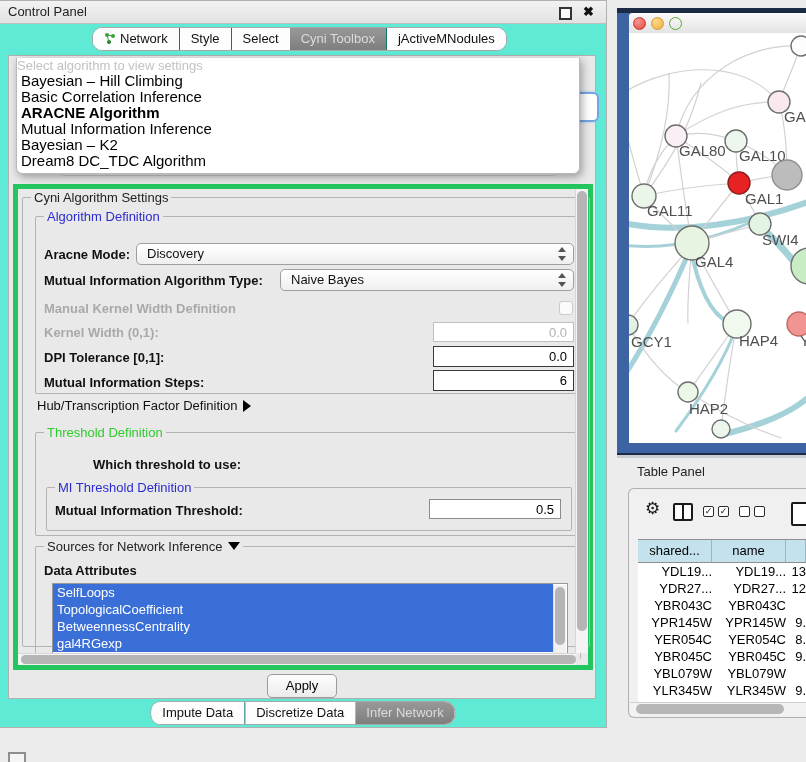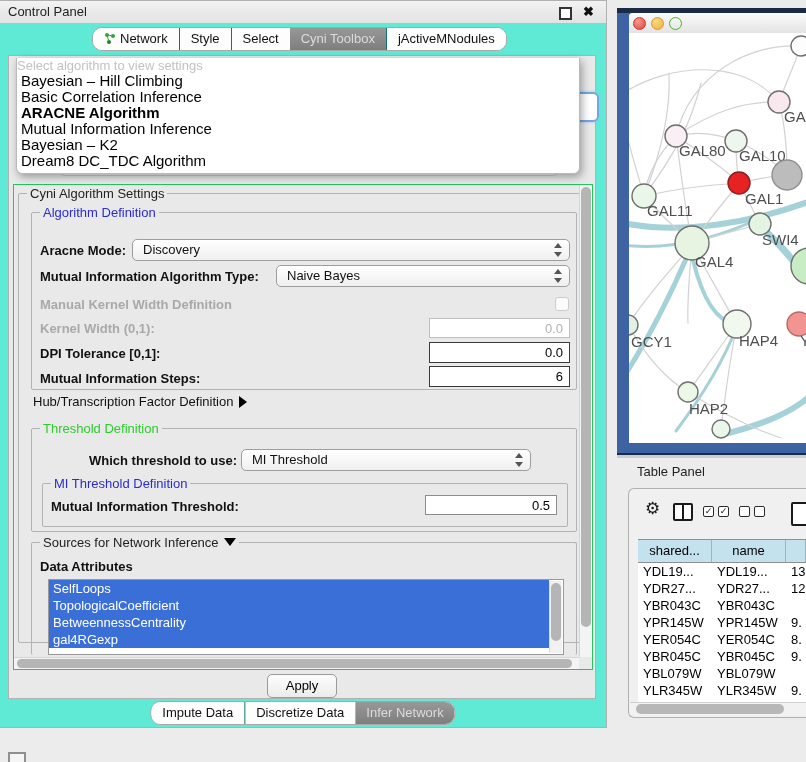--- a/index.html
+++ b/index.html
@@ -27,21 +27,21 @@
   #ghost-combo{left:50px;top:96px;width:500px;height:24px;border:1px solid #cdcdcd;border-radius:6px;background:#f6f6f6;color:#d6d6d6;line-height:24px;padding-left:10px;box-sizing:border-box;}
   #focus-combo-fragment{left:564px;top:36px;width:22px;height:26px;border:2px solid #74a7e0;border-radius:6px;background:#fff;box-shadow:0 0 3px #9cc3ef;}
 
   
   #algo-popup{left:16px;top:57px;width:564px;height:116px;background:#fff;border:1px solid #b9b9b9;border-top:none;border-radius:0 0 6px 6px;box-shadow:2px 3px 8px rgba(0,0,0,.35);z-index:20;box-sizing:border-box;}
   #algo-placeholder{width:100%;text-align:left;color:#c2c2c2;height:14px;line-height:14px;margin-top:1px;}
   .algo-item{height:16px;line-height:16px;padding-left:4px;font-size:15px;color:#000;}
   .algo-item.bold{font-weight:bold;}
 
   
-  #settings-scroll{left:4px;top:128px;width:580px;height:486px;border:1px solid #22c55e;background:#e9e9e9;box-sizing:border-box;}
+  #settings-scroll{left:4px;top:128px;width:580px;height:486px;border:5px solid #22c55e;background:#e9e9e9;box-sizing:border-box;}
   .vscrollbar{position:absolute;right:0;top:0;width:13px;bottom:12px;background:#f4f4f4;border-left:1px solid #d6d6d6;box-sizing:border-box;}
   .vscrollbar .thumb{position:absolute;left:1px;right:1px;top:2px;height:440px;background:#b5b5b5;border-radius:6px;}
   .hscrollbar{position:absolute;left:0;bottom:0;height:12px;right:13px;background:#f4f4f4;border-top:1px solid #d6d6d6;box-sizing:border-box;}
   .hscrollbar .thumb{position:absolute;top:1px;bottom:1px;left:3px;width:555px;background:#b5b5b5;border-radius:6px;}
 
   .group{position:absolute;border:1px solid #b3b3b3;border-radius:2px;}
   .group-title{position:absolute;top:-8px;left:8px;background:#e9e9e9;padding:0 3px;font-size:13px;white-space:nowrap;}
   .t-black{color:#222;}  .t-blue{color:#2b2bd0;}  .t-green{color:#2fcb2f;}
 
   .lbl{position:absolute;font-weight:bold;color:#111;white-space:nowrap;}
@@ -87,21 +87,21 @@
   #gear-icon{left:16px;font-size:17px;line-height:17px;color:#1a1a1a;top:11px;}
   #cols-icon{left:44px;width:20px;height:18px;border:2px solid #1a1a1a;border-radius:2px;box-sizing:border-box;background:#fff;}
   #cols-icon:before{content:"";position:absolute;left:7px;top:0;bottom:0;width:2px;background:#1a1a1a;}
   .cb-pair{width:26px;height:11px;top:17px;}
   .cb{position:absolute;top:0;width:11px;height:11px;border:1.5px solid #2a2a2a;border-radius:2px;box-sizing:border-box;background:#fff;font-size:9px;line-height:9px;text-align:center;color:#111;}
   #checked-pair{left:74px;} #unchecked-pair{left:110px;}
   #file-icon{left:162px;width:20px;height:20px;border:2px solid #1a1a1a;border-radius:2px;background:#fff;top:13px;}
   #tp-table{position:absolute;left:9px;top:50px;right:0;height:164px;overflow:hidden;}
   .thead{display:flex;height:22px;border-top:1px solid #8f8f8f;border-bottom:1px solid #8f8f8f;background:#c4e1ee;}
   .th{box-sizing:border-box;border-right:1px solid #9ab4c0;text-align:center;line-height:21px;color:#000;background:#c4e1ee;overflow:hidden;white-space:nowrap;}
-  .trow{display:flex;height:17px;line-height:17px;background:#fff;}
+  .trow{display:flex;height:17px;line-height:17px;background:#fff;text-align:right;}
   .tcell{box-sizing:border-box;padding-left:5px;overflow:hidden;white-space:nowrap;color:#000;}
   .c0{width:74px;} .c1{width:74px;} .c2{width:30px;flex:none;}
   #tp-hscroll{position:absolute;left:1px;right:0;top:213px;height:13px;background:#f2f2f2;border-top:1px solid #d0d0d0;box-sizing:border-box;}
   #tp-hscroll .thumb{position:absolute;top:1px;bottom:1px;left:6px;width:148px;background:#b7b7b7;border-radius:6px;}
 
   #dock-icon{left:8px;top:752px;width:18px;height:14px;border:2px solid #8f8f8f;background:#f5f5f5;box-sizing:border-box;}
 </style>
 </head>
 <body>
 
@@ -178,27 +178,20 @@
           </div>
 
           <div class="abs" style="left:14px;top:200px;">
             <span>Hub/Transcription Factor Definition</span><span class="arrow-right"></span>
           </div>
 
           <div class="group" style="left:12px;top:234px;width:544px;height:102px;">
             <span class="group-title t-green">Threshold Definition</span>
 
             <span class="lbl" style="left:57px;top:24px;">Which threshold to use:</span>
-            <div class="combo" style="left:209px;top:20px;width:290px;">
-              <span>MI Threshold</span>
-              <span class="stepper">
-                  <span class="up"></span>
-                  <span class="dn"></span>
-                </span>
-            </div>
 
             <div class="group" style="left:10px;top:54px;width:524px;height:42px;">
               <span class="group-title t-blue" style="background:#e9e9e9;">MI Threshold Definition</span>
               <span class="lbl" style="left:8px;top:15px;">Mutual Information Threshold:</span>
               <span class="field mid" style="left:382px;top:11px;width:132px;">0.5</span>
             </div>
           </div>
 
           <div class="group" style="left:12px;top:348px;width:544px;height:112px;border-bottom:none;">
             <span class="group-title t-black"><span>Sources for Network Inference</span><span class="arrow-down"></span></span>

